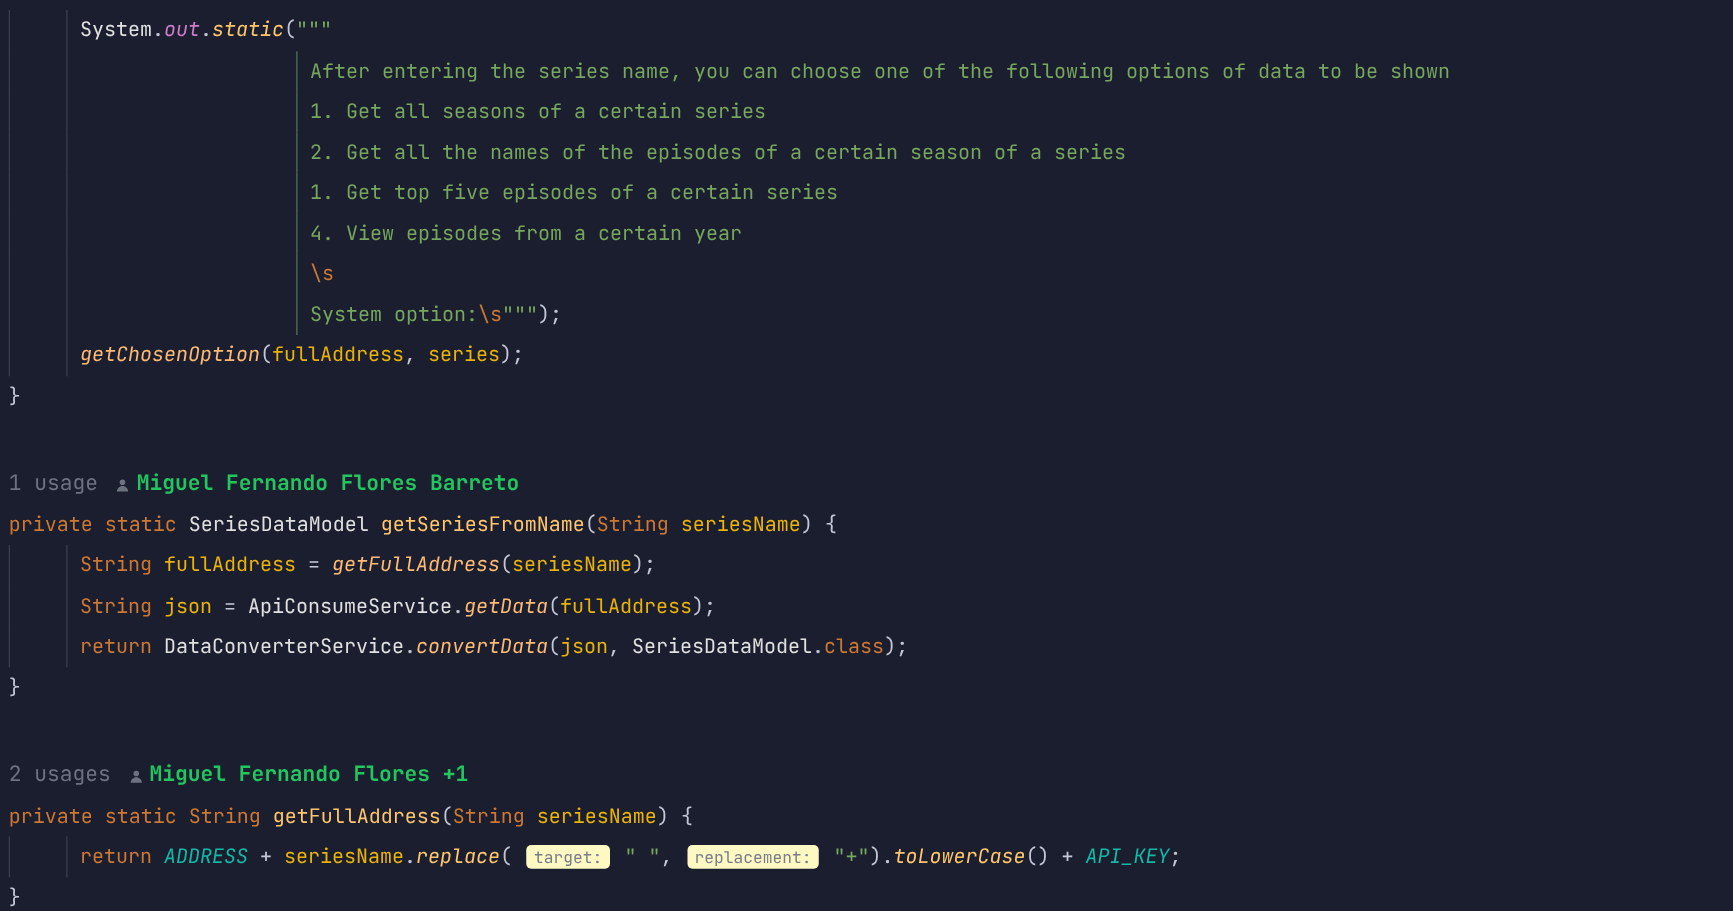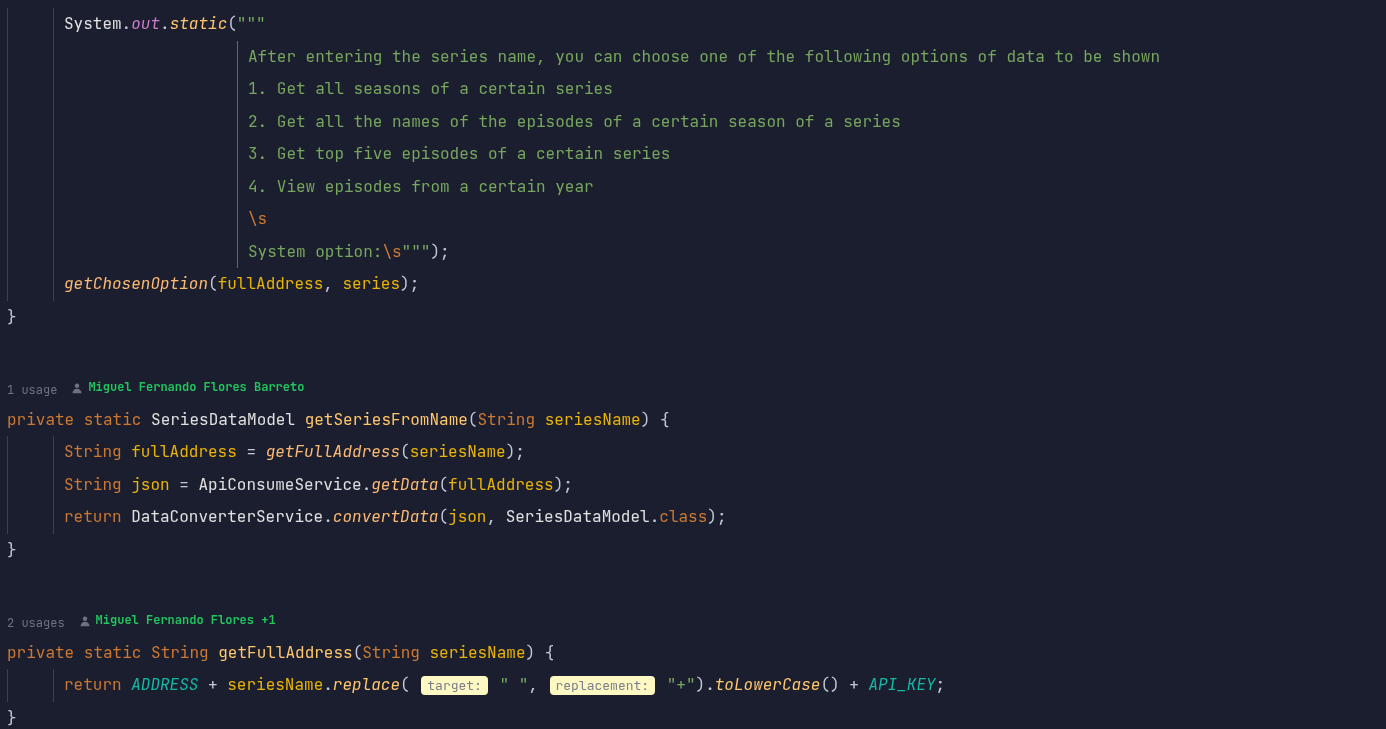--- a/index.html
+++ b/index.html
@@ -53,23 +53,24 @@
     .str-bright { color: #77a65e; }
     .esc { color: #cc7832; }
     .punct { color: #c3c7d5; }
     .paren { color: #c3c7d5; }
     .semi { color: #c3c7d5; }
     .classname { color: #e0e0e0; }
     .const { color: #14b8a6; font-style: italic; }
     .meta-line {
       padding-left: 7px;
       color: #5e6370;
-      font-size: 12px;
+      font-size: 17px;
       height: 28px;
       display: flex;
+      align-items: center;
       gap: 14px;
       margin-top: 8px;
       margin-bottom: 2px;
     }
     .meta-usage { color: #6d7280; }
     .meta-author { color: #22c55e; display: flex; align-items: center; gap: 5px; font-weight: bold; }
     .person-icon {
       width: 12px;
       height: 12px;
       display: inline-block;
@@ -112,21 +113,21 @@
   <div class="code-line">
     <span class="indent-guide"></span><span class="indent-space-sm"></span><span class="big-indent"></span><span class="indent-guide-ml"></span><span class="str-bright text-content">After entering the series name, you can choose one of the following options of data to be shown</span>
   </div>
   <div class="code-line">
     <span class="indent-guide"></span><span class="indent-space-sm"></span><span class="big-indent"></span><span class="indent-guide-ml"></span><span class="str-bright text-content">1. Get all seasons of a certain series</span>
   </div>
   <div class="code-line">
     <span class="indent-guide"></span><span class="indent-space-sm"></span><span class="big-indent"></span><span class="indent-guide-ml"></span><span class="str-bright text-content">2. Get all the names of the episodes of a certain season of a series</span>
   </div>
   <div class="code-line">
-    <span class="indent-guide"></span><span class="indent-space-sm"></span><span class="big-indent"></span><span class="indent-guide-ml"></span><span class="str-bright text-content">3. Get top five episodes of a certain series</span>
+    <span class="indent-guide"></span><span class="indent-space-sm"></span><span class="big-indent"></span><span class="indent-guide-ml"></span><span class="str-bright text-content">1. Get top five episodes of a certain series</span>
   </div>
   <div class="code-line">
     <span class="indent-guide"></span><span class="indent-space-sm"></span><span class="big-indent"></span><span class="indent-guide-ml"></span><span class="str-bright text-content">4. View episodes from a certain year</span>
   </div>
   <div class="code-line">
     <span class="indent-guide"></span><span class="indent-space-sm"></span><span class="big-indent"></span><span class="indent-guide-ml"></span><span class="esc text-content">\s</span>
   </div>
   <div class="code-line">
     <span class="indent-guide"></span><span class="indent-space-sm"></span><span class="big-indent"></span><span class="indent-guide-ml"></span><span class="text-content"><span class="str-bright">System option:</span><span class="esc">\s</span><span class="str-bright">"""</span><span class="paren">)</span><span class="semi">;</span></span>
   </div>

